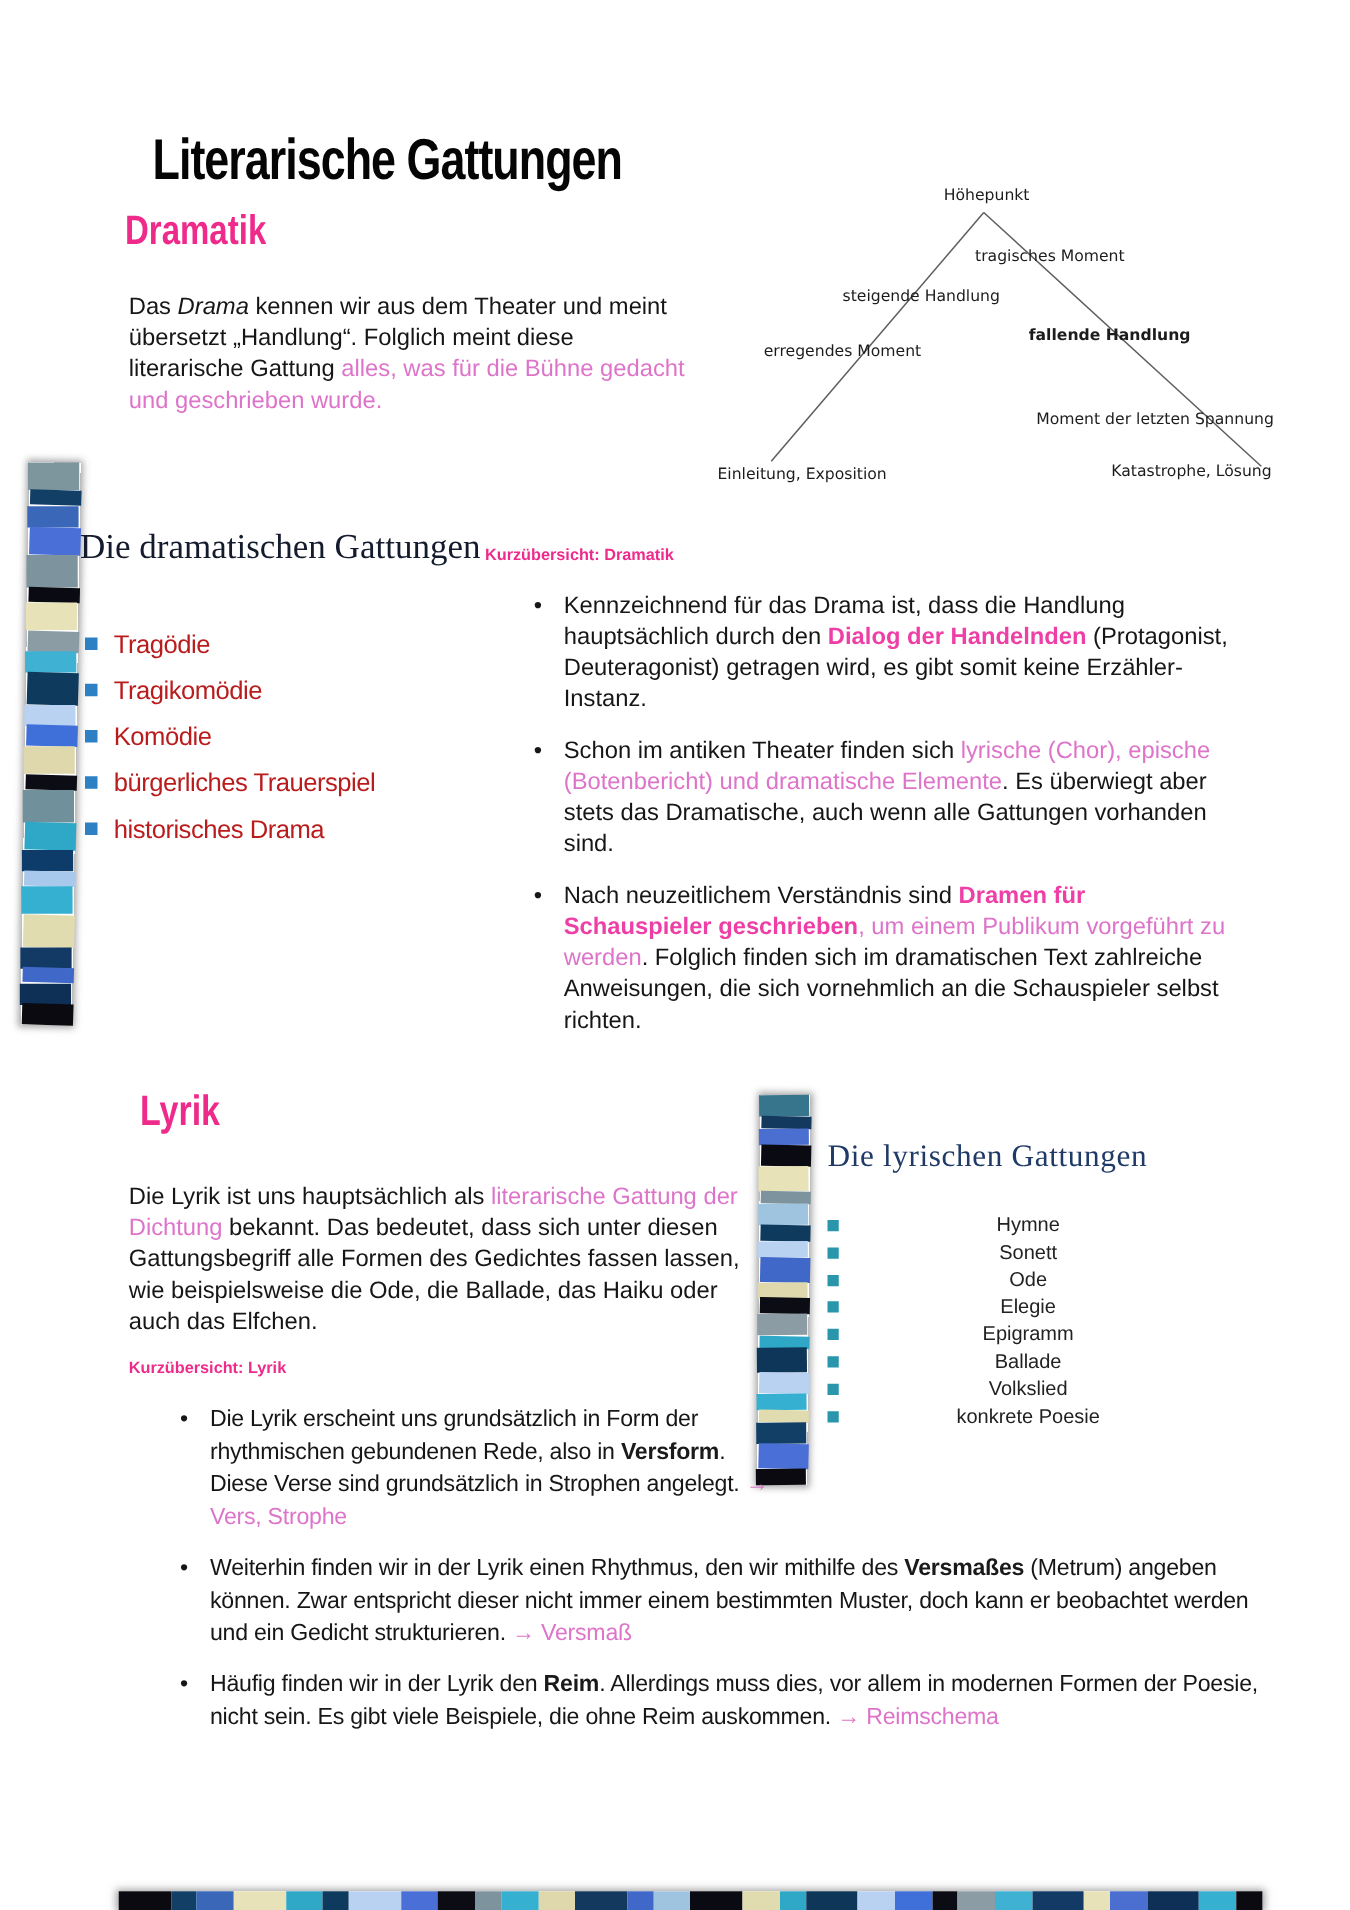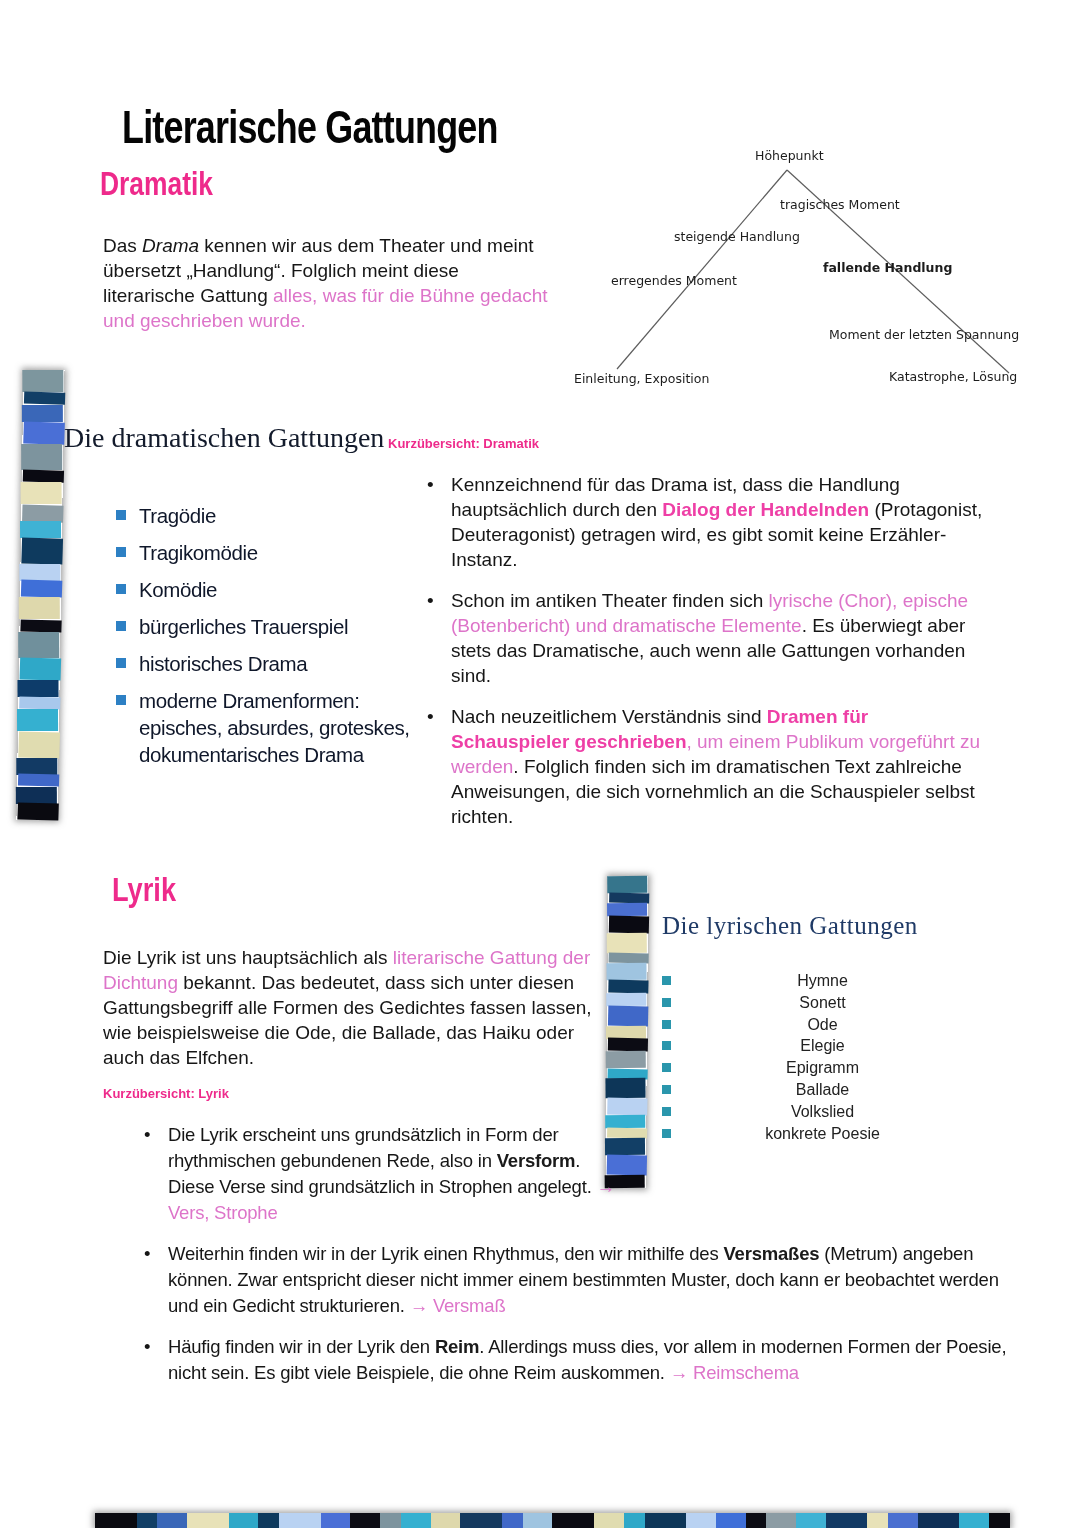--- a/index.html
+++ b/index.html
@@ -30,21 +30,21 @@
 
   
   .slide-heading{position:absolute;margin:0;font-family:"Liberation Serif","DejaVu Serif",serif;font-weight:normal;white-space:nowrap;}
   .h-dram-slide{left:64px;top:422px;font-size:28px;color:#131b2c;}
   .h-lyr-slide{left:662px;top:912px;font-size:25px;color:#1f3a66;letter-spacing:.5px;}
 
   .sq-list{position:absolute;margin:0;padding:0;list-style:none;}
   .sq-list .sli{position:relative;}
   .sq-list .sq{position:absolute;left:0;display:block;}
   .dram-list{left:68px;top:502px;width:345px;}
-  .dram-list .sli{padding-left:23px;font-size:20.5px;letter-spacing:-.4px;line-height:27px;margin-bottom:10px;color:#0f172a;margin-left:48px;}
+  .dram-list .sli{padding-left:23px;font-size:20.5px;letter-spacing:-.4px;line-height:27px;margin-bottom:10px;color:#b91c1c;}
   .dram-list .sq{top:8px;width:10px;height:10px;background:#2d80c4;}
   .lyr-list{left:662px;top:970px;width:300px;text-align:center;}
   .lyr-list .sli{padding-left:21px;font-size:16px;line-height:21.8px;color:#222;}
   .lyr-list .sq{top:6px;width:9px;height:9px;background:#2a96ac;}
 
   
   .diagram{position:absolute;left:540px;top:140px;width:540px;height:250px;}
   .diagram svg{position:absolute;left:0;top:0;}
   .dlabel{position:absolute;font-family:"DejaVu Sans",sans-serif;font-size:12.5px;color:#1c1c1c;white-space:nowrap;}
 
@@ -117,21 +117,20 @@
       <div class="sseg" style="background: rgb(10, 10, 16);"></div>
     </div>
 
   <h3 class="slide-heading h-dram-slide">Die dramatischen Gattungen</h3>
   <ul class="sq-list dram-list">
     <li class="sli"><span class="sq"></span><span>Tragödie</span></li>
     <li class="sli"><span class="sq"></span><span>Tragikomödie</span></li>
     <li class="sli"><span class="sq"></span><span>Komödie</span></li>
     <li class="sli"><span class="sq"></span><span>bürgerliches Trauerspiel</span></li>
     <li class="sli"><span class="sq"></span><span>historisches Drama</span></li>
-    <li class="sli"><span class="sq"></span><span>moderne Dramenformen: episches, absurdes, groteskes, dokumentarisches Drama</span></li>
   </ul>
 
   <h4 class="kurz-heading" style="left:388px;top:436px;">Kurzübersicht: Dramatik</h4>
   <ul class="kurz-list" style="left:423px;top:472px;width:568px;">
     <li class="kli"><span class="kdot">•</span><span><span class="seg-n">Kennzeichnend für das Drama ist, dass die Handlung hauptsächlich durch den </span><span class="seg-pb">Dialog der Handelnden</span><span class="seg-n"> (Protagonist, Deuteragonist) getragen wird, es gibt somit keine Erzähler-Instanz.</span></span></li>
     <li class="kli"><span class="kdot">•</span><span><span class="seg-n">Schon im antiken Theater finden sich </span><span class="seg-p">lyrische (Chor), epische (Botenbericht) und dramatische Elemente</span><span class="seg-n">. Es überwiegt aber stets das Dramatische, auch wenn alle Gattungen vorhanden sind.</span></span></li>
     <li class="kli"><span class="kdot">•</span><span><span class="seg-n">Nach neuzeitlichem Verständnis sind </span><span class="seg-pb">Dramen für Schauspieler geschrieben</span><span class="seg-p">, um einem Publikum vorgeführt zu werden</span><span class="seg-n">. Folglich finden sich im dramatischen Text zahlreiche Anweisungen, die sich vornehmlich an die Schauspieler selbst richten.</span></span></li>
   </ul>
 
   <h2 class="pink-display h-lyrik">Lyrik</h2>

